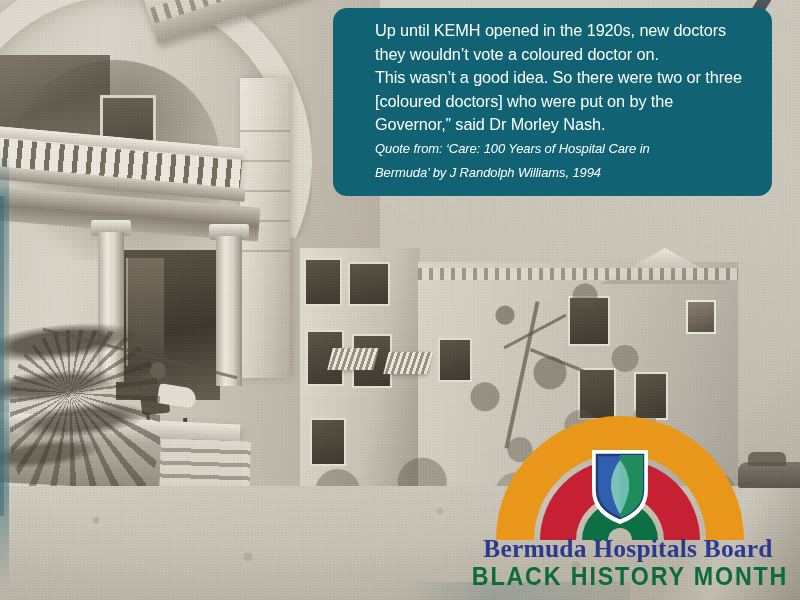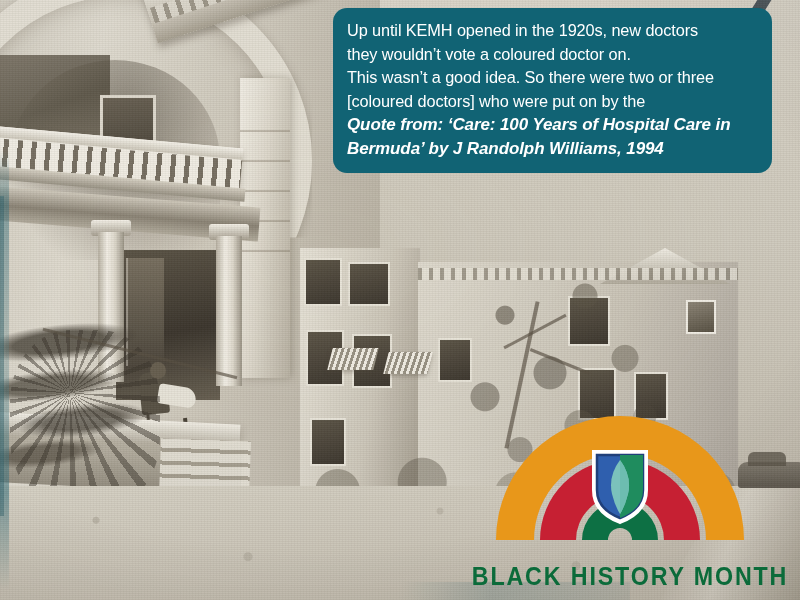--- a/index.html
+++ b/index.html
@@ -448,25 +448,26 @@
     box-sizing: border-box;
     padding: 11px 14px 12px 14px;
     border-radius: 14px;
     color: #ffffff;
   }
   .quote-line {
     font-size: 16.3px;
     line-height: 23.6px;
     letter-spacing: -0.1px;
     white-space: nowrap;
+    margin-left: 28px;
   }
   .quote-line.src {
     font-style: italic;
-    font-weight: bold;
-    font-size: 17px;
+    font-weight: normal;
+    font-size: 13px;
   }
 
   
   .credit {
     position: absolute;
     left: 27px;
     top: 561px;
     font-size: 17.5px;
     font-weight: bold;
     font-style: italic;
@@ -600,20 +601,21 @@
 
     <div class="photo-tone"></div>
     <div class="photo-grain"></div>
   </div>
 
   <div class="quote-card" style="background: rgb(17, 99, 116); color: rgb(255, 255, 255);">
     <div class="quote-line">Up until KEMH opened in the 1920s, new doctors</div>
     <div class="quote-line">they wouldn’t vote a coloured doctor on.</div>
     <div class="quote-line">This wasn’t a good idea. So there were two or three</div>
     <div class="quote-line">[coloured doctors]  who were put on by the</div>
+    <div class="quote-line">Governor,”  said Dr Morley Nash.</div>
     <div class="quote-line src">Quote from: ‘Care: 100 Years of Hospital Care in</div>
     <div class="quote-line src">Bermuda’ by J Randolph Williams, 1994</div>
   </div>
 
 
   <div class="logo">
     <div class="logo-arcs">
       <svg width="264" height="132" viewBox="0 0 264 132" aria-hidden="true">
 
         <path d="M 8 132 A 124 124 0 0 1 256 132 L 218 132 A 86 86 0 0 0 46 132 Z" fill="#e8971a"></path>
@@ -624,16 +626,17 @@
 
         <g transform="translate(104,42)">
           <path d="M 2 2 L 54 2 L 54 40 Q 54 62 28 72 Q 2 62 2 40 Z" fill="#ffffff" stroke="#ffffff" stroke-width="4"></path>
           <path d="M 5 5 L 51 5 L 51 40 Q 51 59 28 68 Q 5 59 5 40 Z" fill="#2f5fae" stroke="#1f3f7a" stroke-width="2.5"></path>
           <path d="M 28 5 L 51 5 L 51 40 Q 51 59 28 68 Z" fill="#1f8c5e"></path>
           <path d="M 28 10 Q 40 26 36 44 Q 33 56 28 64 Q 23 56 20 44 Q 16 26 28 10 Z" fill="#7fc7bd" opacity="0.95"></path>
           <path d="M 28 10 Q 40 26 36 44 Q 33 56 28 64 Z" fill="#6bbdaf" opacity="0.9"></path>
         </g>
       </svg>
     </div>
+    <div class="logo-title" style="color: rgb(43, 58, 143);">Bermuda Hospitals Board</div>
     <div class="logo-sub" style="color: rgb(11, 107, 58);">BLACK HISTORY MONTH</div>
   </div>
 
 </div>
 
 </body></html>

